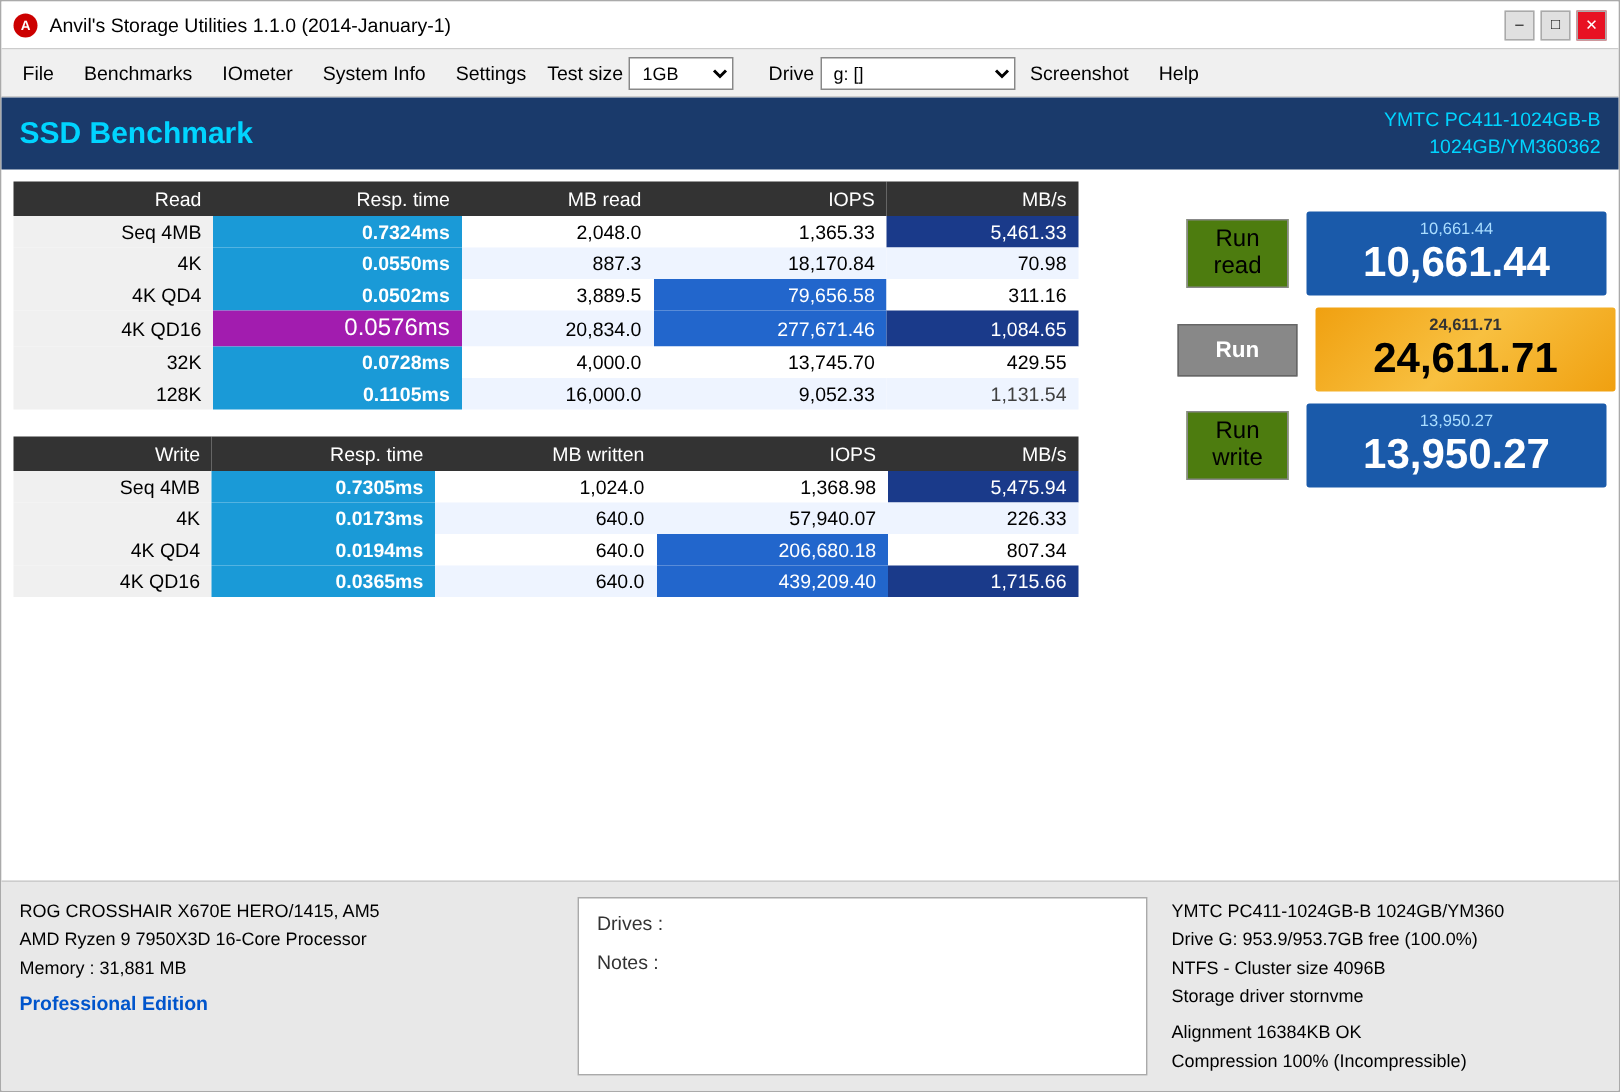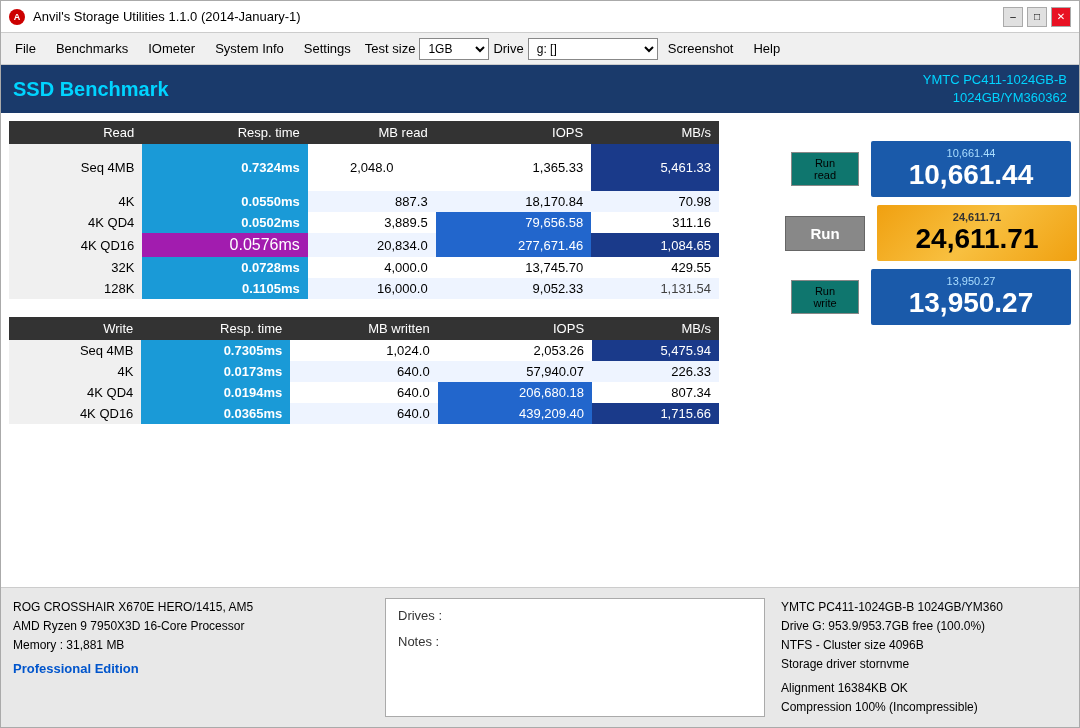--- a/index.html
+++ b/index.html
@@ -101,21 +101,21 @@
       background: #fff;
       font-size: 12px;
       padding: 0 4px;
       width: 70px;
     }
 
     .drive-group {
       display: flex;
       align-items: center;
       gap: 4px;
-      margin-left: 4px;
+      margin-left: 23px;
     }
 
     .drive-label {
       font-size: 13px;
     }
 
     .drive-select {
       height: 22px;
       border: 1px solid #888;
       background: #fff;
@@ -246,25 +246,25 @@
       color: #fff;
       border: 1px solid #666;
       padding: 8px 20px;
       font-size: 15px;
       font-weight: bold;
       cursor: pointer;
       min-width: 80px;
     }
 
     .run-read-btn, .run-write-btn {
-      background: #0f766e;
+      background: #4d7c0f;
       color: #000;
       border: 1px solid #888;
       padding: 4px 12px;
-      font-size: 11px;
+      font-size: 16px;
       cursor: pointer;
     }
 
     
     .status-bar {
       background: #e8e8e8;
       border-top: 1px solid #ccc;
       display: flex;
       padding: 6px 0;
       min-height: 120px;
@@ -381,21 +381,21 @@
               <th class="col-header">Resp. time</th>
               <th class="col-header">MB read</th>
               <th class="col-header">IOPS</th>
               <th class="col-header">MB/s</th>
             </tr>
           </thead>
           <tbody id="read-tbody">
           <tr>
                 <td style="text-align: right; padding: 3px 8px; font-size: 13px; background: rgb(240, 240, 240); color: rgb(0, 0, 0);">Seq 4MB</td>
                 <td style="text-align: right; padding: 3px 8px; font-size: 13px; background: rgb(26, 154, 215); color: rgb(255, 255, 255); font-weight: bold;">0.7324ms</td>
-                <td style="text-align: center; padding: 16px 8px; font-size: 13px; background: rgb(255, 255, 255); color: rgb(0, 0, 0);">2,048.0</td>
+                <td style="text-align: right; padding: 3px 8px; font-size: 13px; background: rgb(255, 255, 255); color: rgb(0, 0, 0);">2,048.0</td>
                 <td style="text-align: right; padding: 3px 8px; font-size: 13px; background: rgb(255, 255, 255); color: rgb(0, 0, 0);">1,365.33</td>
                 <td style="text-align: right; padding: 3px 8px; font-size: 13px; background: rgb(26, 58, 138); color: rgb(255, 255, 255);">5,461.33</td>
               </tr>
               <tr>
                 <td style="text-align: right; padding: 3px 8px; font-size: 13px; background: rgb(240, 240, 240); color: rgb(0, 0, 0);">4K</td>
                 <td style="text-align: right; padding: 3px 8px; font-size: 13px; background: rgb(26, 154, 215); color: rgb(255, 255, 255); font-weight: bold;">0.0550ms</td>
                 <td style="text-align: right; padding: 3px 8px; font-size: 13px; background: rgb(238, 244, 255); color: rgb(0, 0, 0);">887.3</td>
                 <td style="text-align: right; padding: 3px 8px; font-size: 13px; background: rgb(238, 244, 255); color: rgb(0, 0, 0);">18,170.84</td>
                 <td style="text-align: right; padding: 3px 8px; font-size: 13px; background: rgb(238, 244, 255); color: rgb(0, 0, 0);">70.98</td>
               </tr>
@@ -440,21 +440,21 @@
               <th class="col-header">MB written</th>
               <th class="col-header">IOPS</th>
               <th class="col-header">MB/s</th>
             </tr>
           </thead>
           <tbody id="write-tbody">
           <tr>
                 <td style="text-align: right; padding: 3px 8px; font-size: 13px; background: rgb(240, 240, 240); color: rgb(0, 0, 0);">Seq 4MB</td>
                 <td style="text-align: right; padding: 3px 8px; font-size: 13px; background: rgb(26, 154, 215); color: rgb(255, 255, 255); font-weight: bold;">0.7305ms</td>
                 <td style="text-align: right; padding: 3px 8px; font-size: 13px; background: rgb(255, 255, 255); color: rgb(0, 0, 0);">1,024.0</td>
-                <td style="text-align: right; padding: 3px 8px; font-size: 13px; background: rgb(255, 255, 255); color: rgb(0, 0, 0);">2,053.26</td>
+                <td style="text-align: right; padding: 3px 8px; font-size: 13px; background: rgb(255, 255, 255); color: rgb(0, 0, 0);">1,368.98</td>
                 <td style="text-align: right; padding: 3px 8px; font-size: 13px; background: rgb(26, 58, 138); color: rgb(255, 255, 255);">5,475.94</td>
               </tr>
               <tr>
                 <td style="text-align: right; padding: 3px 8px; font-size: 13px; background: rgb(240, 240, 240); color: rgb(0, 0, 0);">4K</td>
                 <td style="text-align: right; padding: 3px 8px; font-size: 13px; background: rgb(26, 154, 215); color: rgb(255, 255, 255); font-weight: bold;">0.0173ms</td>
                 <td style="text-align: right; padding: 3px 8px; font-size: 13px; background: rgb(238, 244, 255); color: rgb(0, 0, 0);">640.0</td>
                 <td style="text-align: right; padding: 3px 8px; font-size: 13px; background: rgb(238, 244, 255); color: rgb(0, 0, 0);">57,940.07</td>
                 <td style="text-align: right; padding: 3px 8px; font-size: 13px; background: rgb(238, 244, 255); color: rgb(0, 0, 0);">226.33</td>
               </tr>
               <tr>

